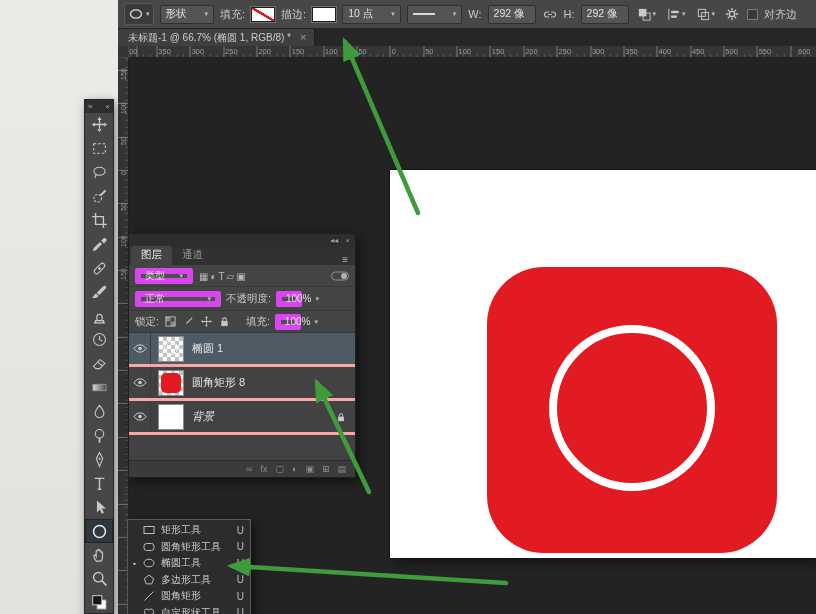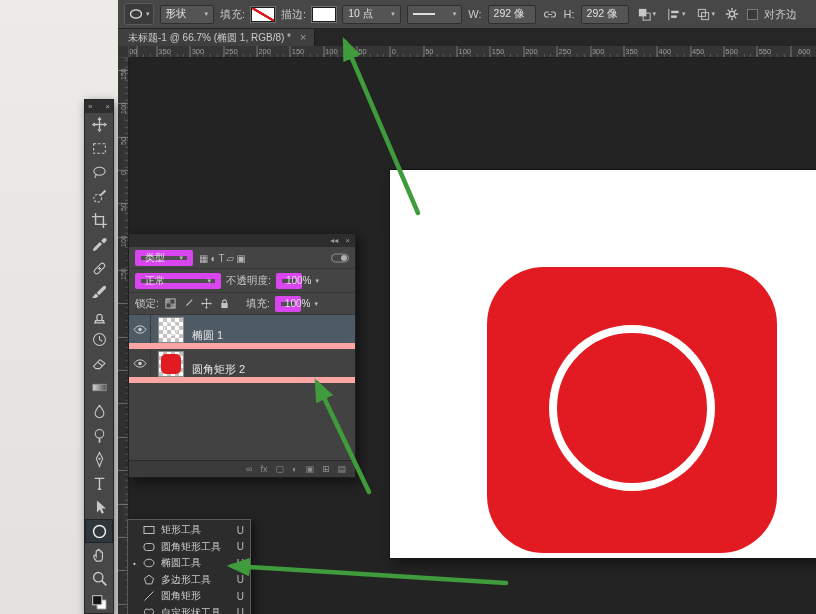--- a/index.html
+++ b/index.html
@@ -66,21 +66,21 @@
 .pfield{display:flex;align-items:center;justify-content:space-between;gap:4px;background:#4f4f4f;border:6px solid #d946ef;border-radius:2px;height:16px;padding:0 4px;font-size:10px;color:#e0e0e0;white-space:nowrap}
 .type-field{width:58px}
 .blend-field{width:86px}
 .num-field{width:26px}
 .f-ico{font-size:10px;color:#b8b8b8;padding:0 1px}
 .filter-toggle{margin-left:auto;width:18px;height:10px}
 .lock-ico{width:13px;height:13px;display:flex;align-items:center;justify-content:center}
 .lock-ico svg{width:11px;height:11px}
 .fill-lbl{margin-left:10px}
 .layer-list{flex:1;background:#424242;overflow:hidden}
-.layer-row{height:34px;display:flex;align-items:flex-end;border-bottom:6px solid #fca5a5;background:#424242}
+.layer-row{height:34px;display:flex;align-items:center;border-bottom:3px solid #fca5a5;background:#424242}
 .layer-row.selected{background:#4e5a64}
 .eye-cell{width:22px;align-self:stretch;display:flex;align-items:center;justify-content:center;border-right:1px solid #383838;flex:none}
 .eye-cell svg{width:14px;height:9px}
 .thumb{width:26px;height:26px;margin:0 8px 0 7px;border:1px solid #8a8a8a;flex:none;overflow:hidden}
 .checker{background-color:#fff;background-image:linear-gradient(45deg,#c3c3c3 25%,transparent 25%,transparent 75%,#c3c3c3 75%),linear-gradient(45deg,#c3c3c3 25%,transparent 25%,transparent 75%,#c3c3c3 75%);background-size:8px 8px;background-position:0 0,4px 4px}
 .white-thumb{background:#fff}
 .mini-ring{width:14px;height:14px;border:1.5px solid #fff;border-radius:50%;margin:4px auto 0;box-shadow:0 0 1px rgba(0,0,0,.25)}
 .mini-red{width:20px;height:20px;border-radius:5px;margin:2px auto 0}
 .layer-name{font-size:11px;color:#e6e6e6;white-space:nowrap}
 .layer-name.italic{font-style:italic}
@@ -350,20 +350,27 @@
           </svg>
         </div>
       </div>
   </div>
 
   <div class="layers-panel">
     <div class="lp-titlebar">
       <span>◂◂</span>
       <span>×</span>
     </div>
+    <div class="lp-tabs">
+      <div class="lp-tabs-inner" id="lp-tabs">
+          <div class="lp-tab active">图层</div>
+          <div class="lp-tab">通道</div>
+        </div>
+      <span class="lp-menu">≡</span>
+    </div>
     <div class="lp-row lp-filter">
       <div class="pfield type-field">
         <span>类型</span>
         <span class="dd-arrow">▾</span>
       </div>
       <span id="filter-icons"><span class="f-ico">▦</span><span class="f-ico">◐</span><span class="f-ico">T</span><span class="f-ico">▱</span><span class="f-ico">▣</span></span>
       <svg class="filter-toggle" viewBox="0 0 18 10">
           <rect x="0.5" y="1" width="17" height="8" rx="4" fill="none" stroke="#8f8f8f"></rect>
           <circle cx="13" cy="5" r="3" fill="#b0b0b0"></circle>
         </svg>
@@ -425,21 +432,37 @@
         <div class="layer-row">
           <div class="eye-cell">
             <svg viewBox="0 0 14 9">
               <path d="M1 4.5C3 1.6 5 .9 7 .9s4 .7 6 3.6C11 7.4 9 8.1 7 8.1S3 7.4 1 4.5z" fill="none" stroke="#cfcfcf"></path>
               <circle cx="7" cy="4.5" r="1.8" fill="#cfcfcf"></circle>
             </svg>
           </div>
           <div class="thumb checker">
             <div class="mini-red" style="background: rgb(226, 27, 35);"></div>
           </div>
-          <span class="layer-name">圆角矩形 2</span>
+          <span class="layer-name">圆角矩形 8</span>
+        </div>
+        <div class="layer-row">
+          <div class="eye-cell">
+            <svg viewBox="0 0 14 9">
+              <path d="M1 4.5C3 1.6 5 .9 7 .9s4 .7 6 3.6C11 7.4 9 8.1 7 8.1S3 7.4 1 4.5z" fill="none" stroke="#cfcfcf"></path>
+              <circle cx="7" cy="4.5" r="1.8" fill="#cfcfcf"></circle>
+            </svg>
+          </div>
+          <div class="thumb white-thumb"></div>
+          <span class="layer-name italic">背景</span>
+          <span class="layer-lock">
+            <svg viewBox="0 0 12 12">
+              <rect x="2.5" y="5.5" width="7" height="5.5" fill="#c9c9c9"></rect>
+              <path d="M4 5.5V4a2 2 0 014 0v1.5" fill="none" stroke="#c9c9c9" stroke-width="1.2"></path>
+            </svg>
+          </span>
         </div>
       </div>
     <div class="lp-bottom" id="lp-bottom">
         <span class="bb-ico">∞</span>
         <span class="bb-ico">fx</span>
         <span class="bb-ico">▢</span>
         <span class="bb-ico">◐</span>
         <span class="bb-ico">▣</span>
         <span class="bb-ico">⊞</span>
         <span class="bb-ico">▤</span>

